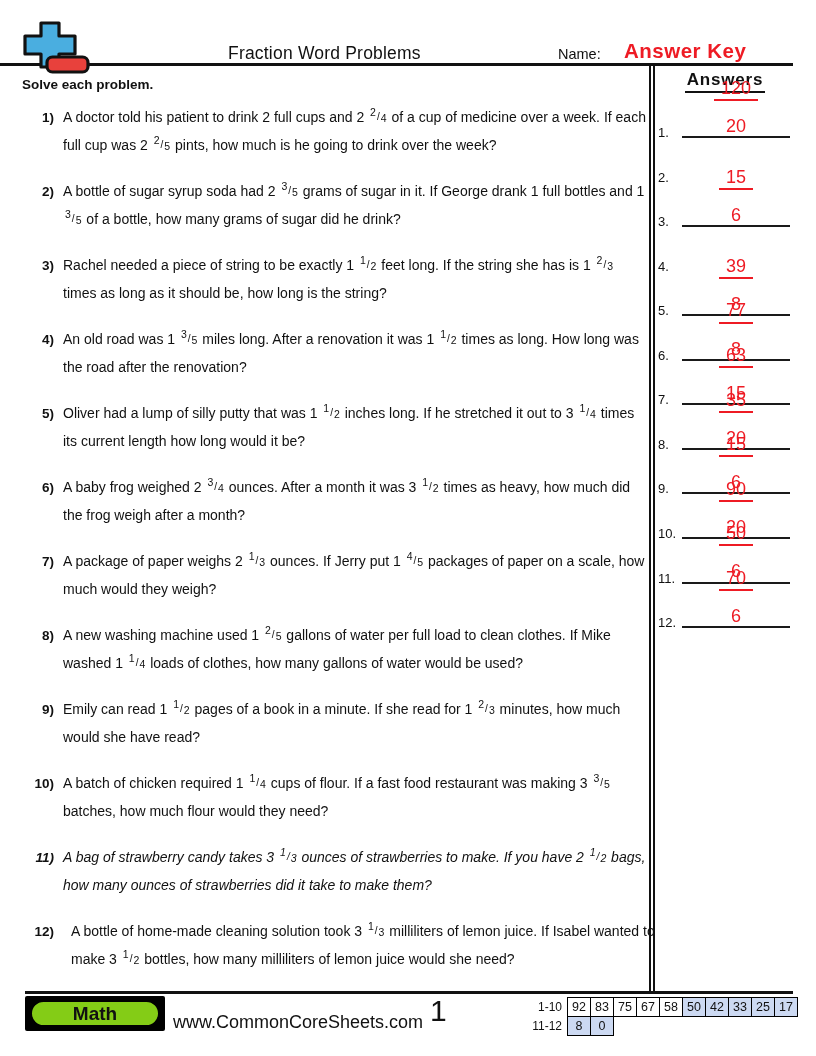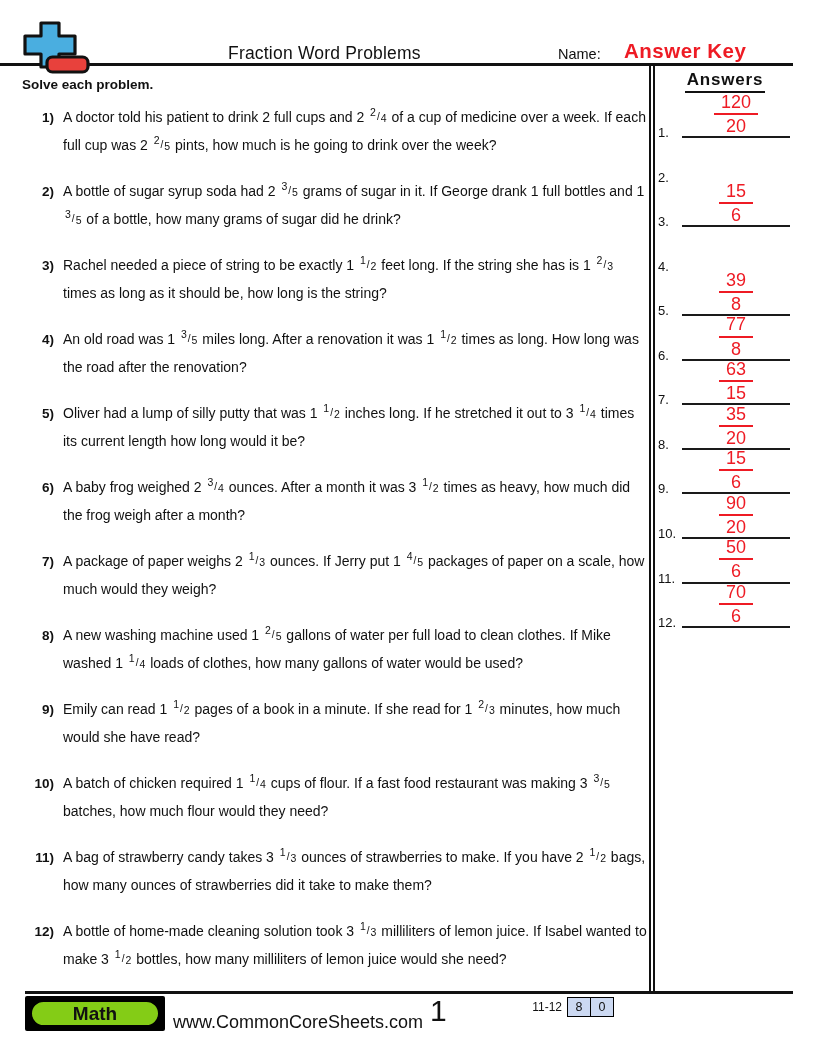--- a/index.html
+++ b/index.html
@@ -28,21 +28,21 @@
            border-left:2px solid #111;border-right:2px solid #111;}
   .answers-header-wrap{position:absolute;left:656px;top:70px;width:138px;text-align:center;}
   .answers-header{display:inline-block;font-size:17px;font-weight:bold;letter-spacing:.8px;
                   border-bottom:2.5px solid #111;padding:0 2px 1px;}
   .answers-list{position:absolute;left:652px;top:0;width:143px;}
   .answer-entry{position:absolute;left:0;height:44px;width:143px;}
   .answer-num{position:absolute;left:6px;bottom:1px;font-size:13px;}
   .answer-line{position:absolute;left:30px;bottom:3px;width:108px;border-bottom:2px solid #1a1a1a;text-align:center;}
   .afrac{display:inline-block;color:#ee1b24;font-size:18px;line-height:1.12;}
   .afrac .top{border-bottom:2px solid #ee1b24;padding:0 7px 1px;}
-  .afrac .bot{padding-top:1px;}
+  .afrac .bot{padding-top:15px;}
   
   .footer-rule{position:absolute;left:25px;top:991px;width:768px;height:2.5px;background:#111;}
   .subject-box{position:absolute;left:25px;top:996px;width:140px;height:35px;background:#000;border-radius:2px;}
   .subject-capsule{position:absolute;left:5px;top:4px;width:126px;height:23px;background:#84cc16;
                    border:2.5px solid #000;border-radius:14px;text-align:center;line-height:23px;
                    font-size:19px;font-weight:bold;}
   .website{position:absolute;left:173px;top:1012px;font-size:18px;}
   .page-number{position:absolute;left:430px;top:994px;font-size:30px;}
   .score{position:absolute;left:522px;top:997px;border-collapse:collapse;font-size:12.5px;}
   .score td{padding:0;}
@@ -109,26 +109,26 @@
   <div class="problem" style="top: 696px;">
     <div class="pnum">9)</div>
     <div class="ptext">Emily can read 1 <span class="fn">1</span><span class="fs">/</span><span class="fd">2</span> pages of a book in a minute. If she read for 1 <span class="fn">2</span><span class="fs">/</span><span class="fd">3</span> minutes, how much would she have read?</div>
   </div>
 
   <div class="problem" style="top: 770px;">
     <div class="pnum">10)</div>
     <div class="ptext">A batch of chicken required 1 <span class="fn">1</span><span class="fs">/</span><span class="fd">4</span> cups of flour. If a fast food restaurant was making 3 <span class="fn">3</span><span class="fs">/</span><span class="fd">5</span> batches, how much flour would they need?</div>
   </div>
 
-  <div class="problem" style="top: 844px;">
+  <div class="problem" style="top: 844px; font-style: italic;">
     <div class="pnum">11)</div>
     <div class="ptext">A bag of strawberry candy takes 3 <span class="fn">1</span><span class="fs">/</span><span class="fd">3</span> ounces of strawberries to make. If you have 2 <span class="fn">1</span><span class="fs">/</span><span class="fd">2</span> bags, how many ounces of strawberries did it take to make them?</div>
   </div>
 
-  <div class="problem" style="top: 918px;">
+  <div class="problem" style="top: 918px; gap: 8px;">
     <div class="pnum">12)</div>
     <div class="ptext">A bottle of home-made cleaning solution took 3 <span class="fn">1</span><span class="fs">/</span><span class="fd">3</span> milliliters of lemon juice. If Isabel wanted to make 3 <span class="fn">1</span><span class="fs">/</span><span class="fd">2</span> bottles, how many milliliters of lemon juice would she need?</div>
   </div>
 </div>
 
   <div class="divider"></div>
   <div class="answers-header-wrap">
     <span class="answers-header">Answers</span>
   </div>
   <div class="answers-list">
@@ -242,20 +242,33 @@
 </div>
 
   <div class="footer-rule"></div>
   <div class="subject-box">
     <div class="subject-capsule">Math</div>
   </div>
   <div class="website">www.CommonCoreSheets.com</div>
   <div class="page-number">1</div>
   <table class="score">
       <tbody>
+        <tr>
+          <td class="slabel">1-10</td>
+          <td class="scell">92</td>
+          <td class="scell">83</td>
+          <td class="scell">75</td>
+          <td class="scell">67</td>
+          <td class="scell">58</td>
+          <td class="scell shaded">50</td>
+          <td class="scell shaded">42</td>
+          <td class="scell shaded">33</td>
+          <td class="scell shaded">25</td>
+          <td class="scell shaded">17</td>
+        </tr>
         <tr>
           <td class="slabel">11-12</td>
           <td class="scell shaded">8</td>
           <td class="scell shaded">0</td>
         </tr>
       </tbody>
     </table>
 
 </div>
 

